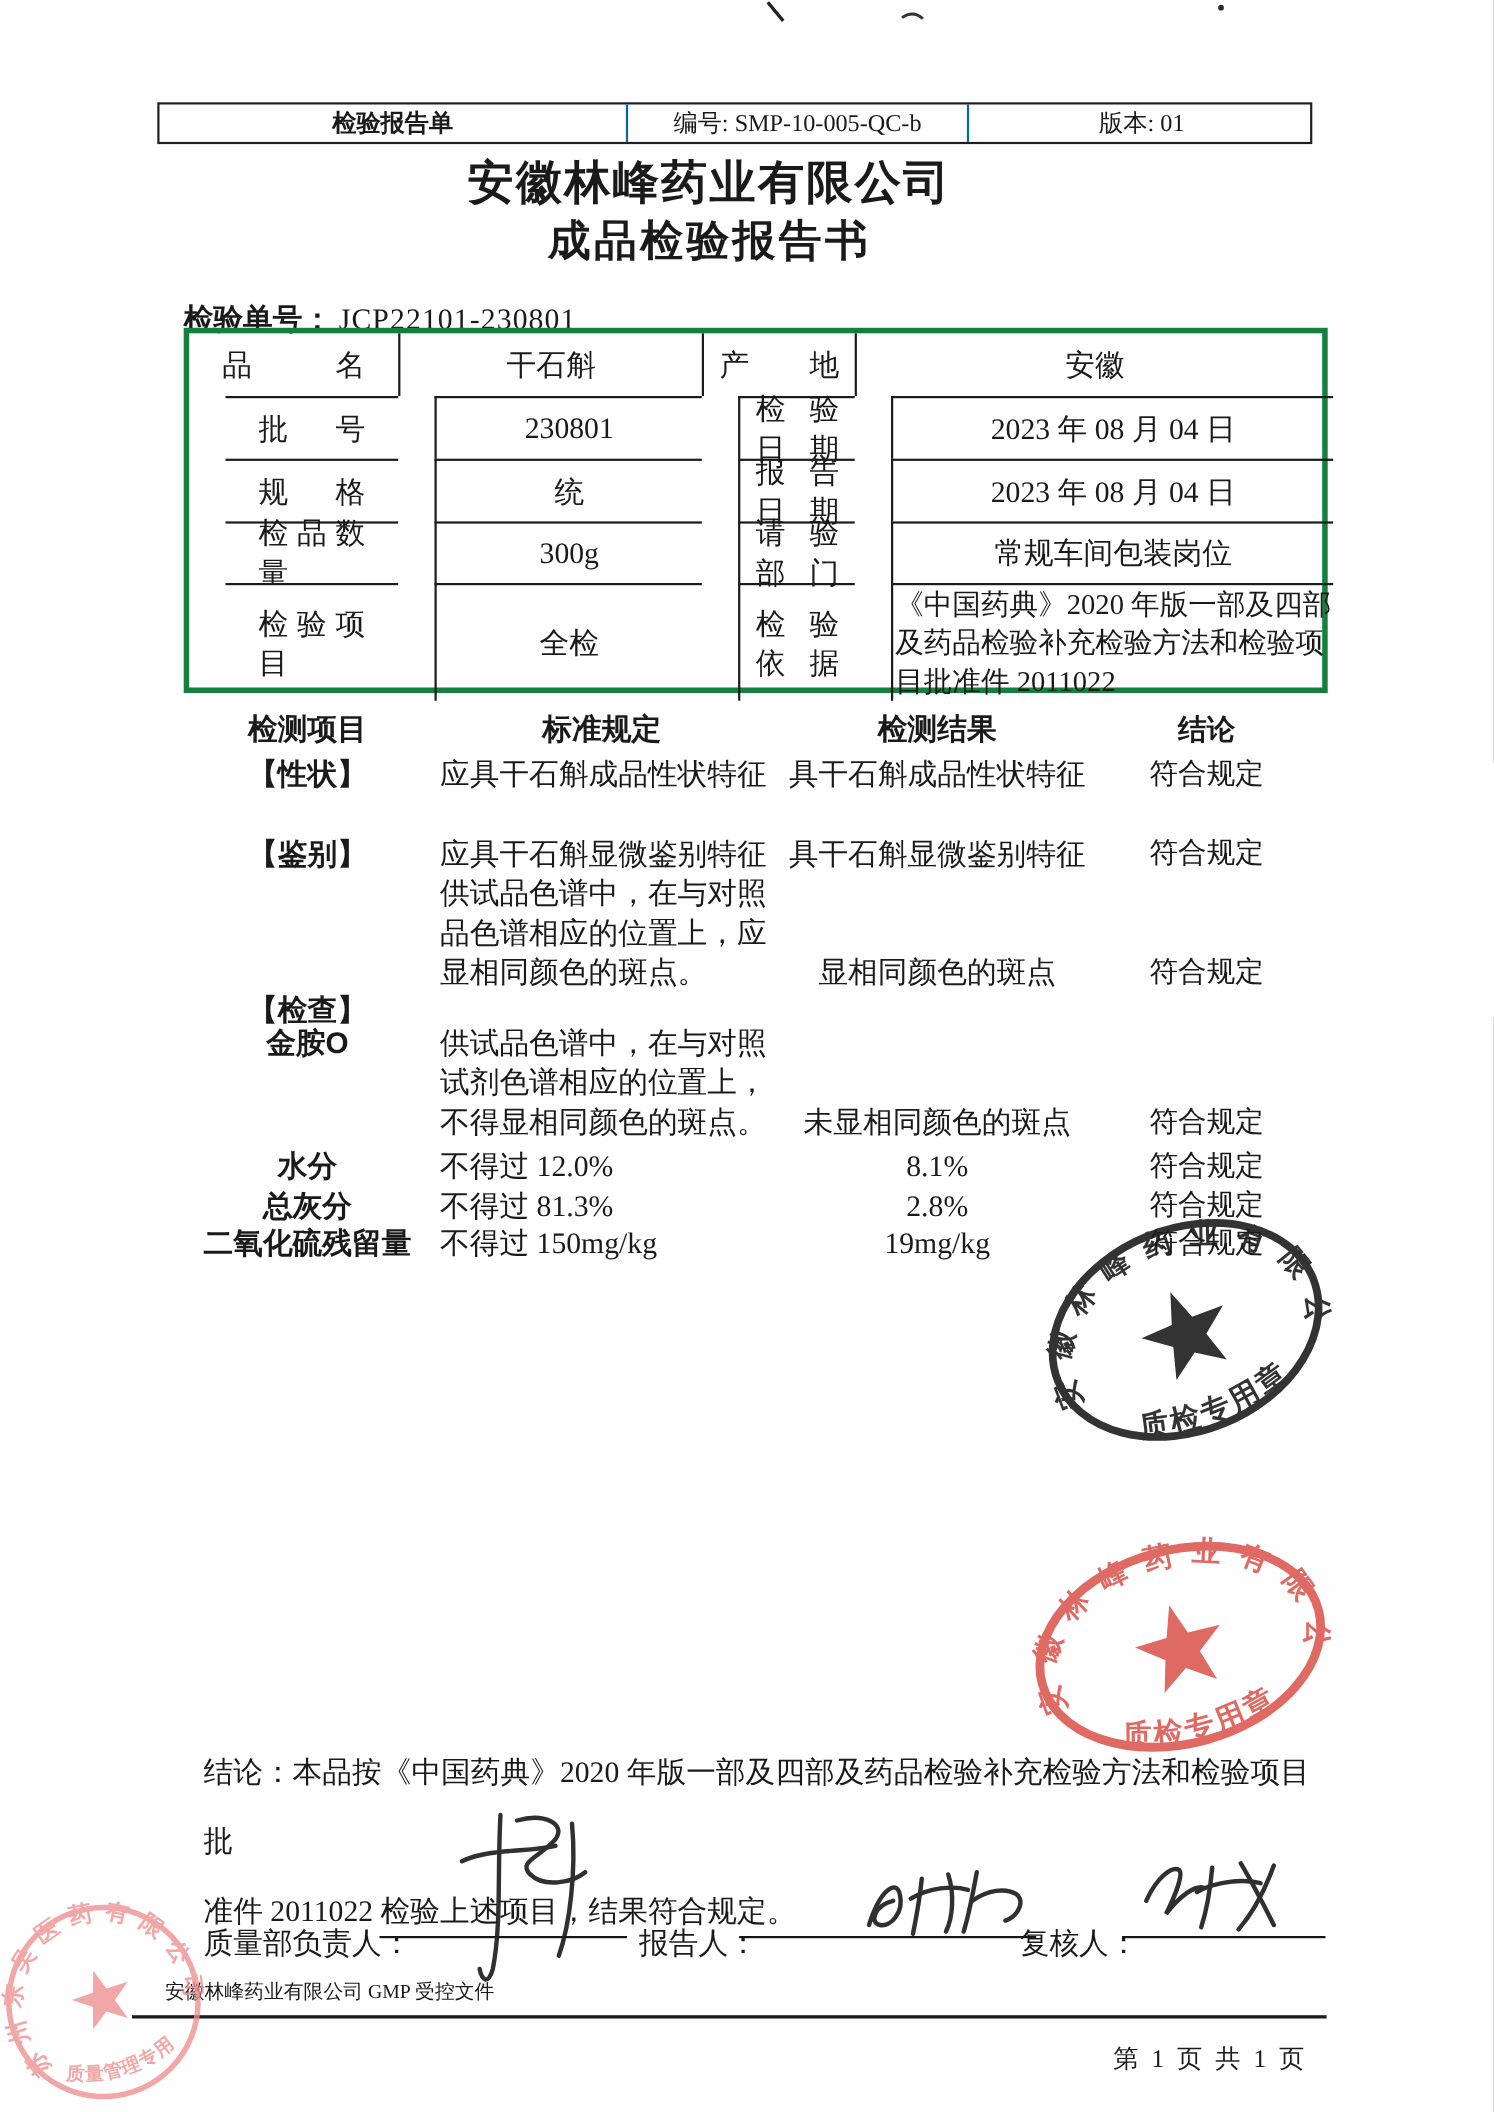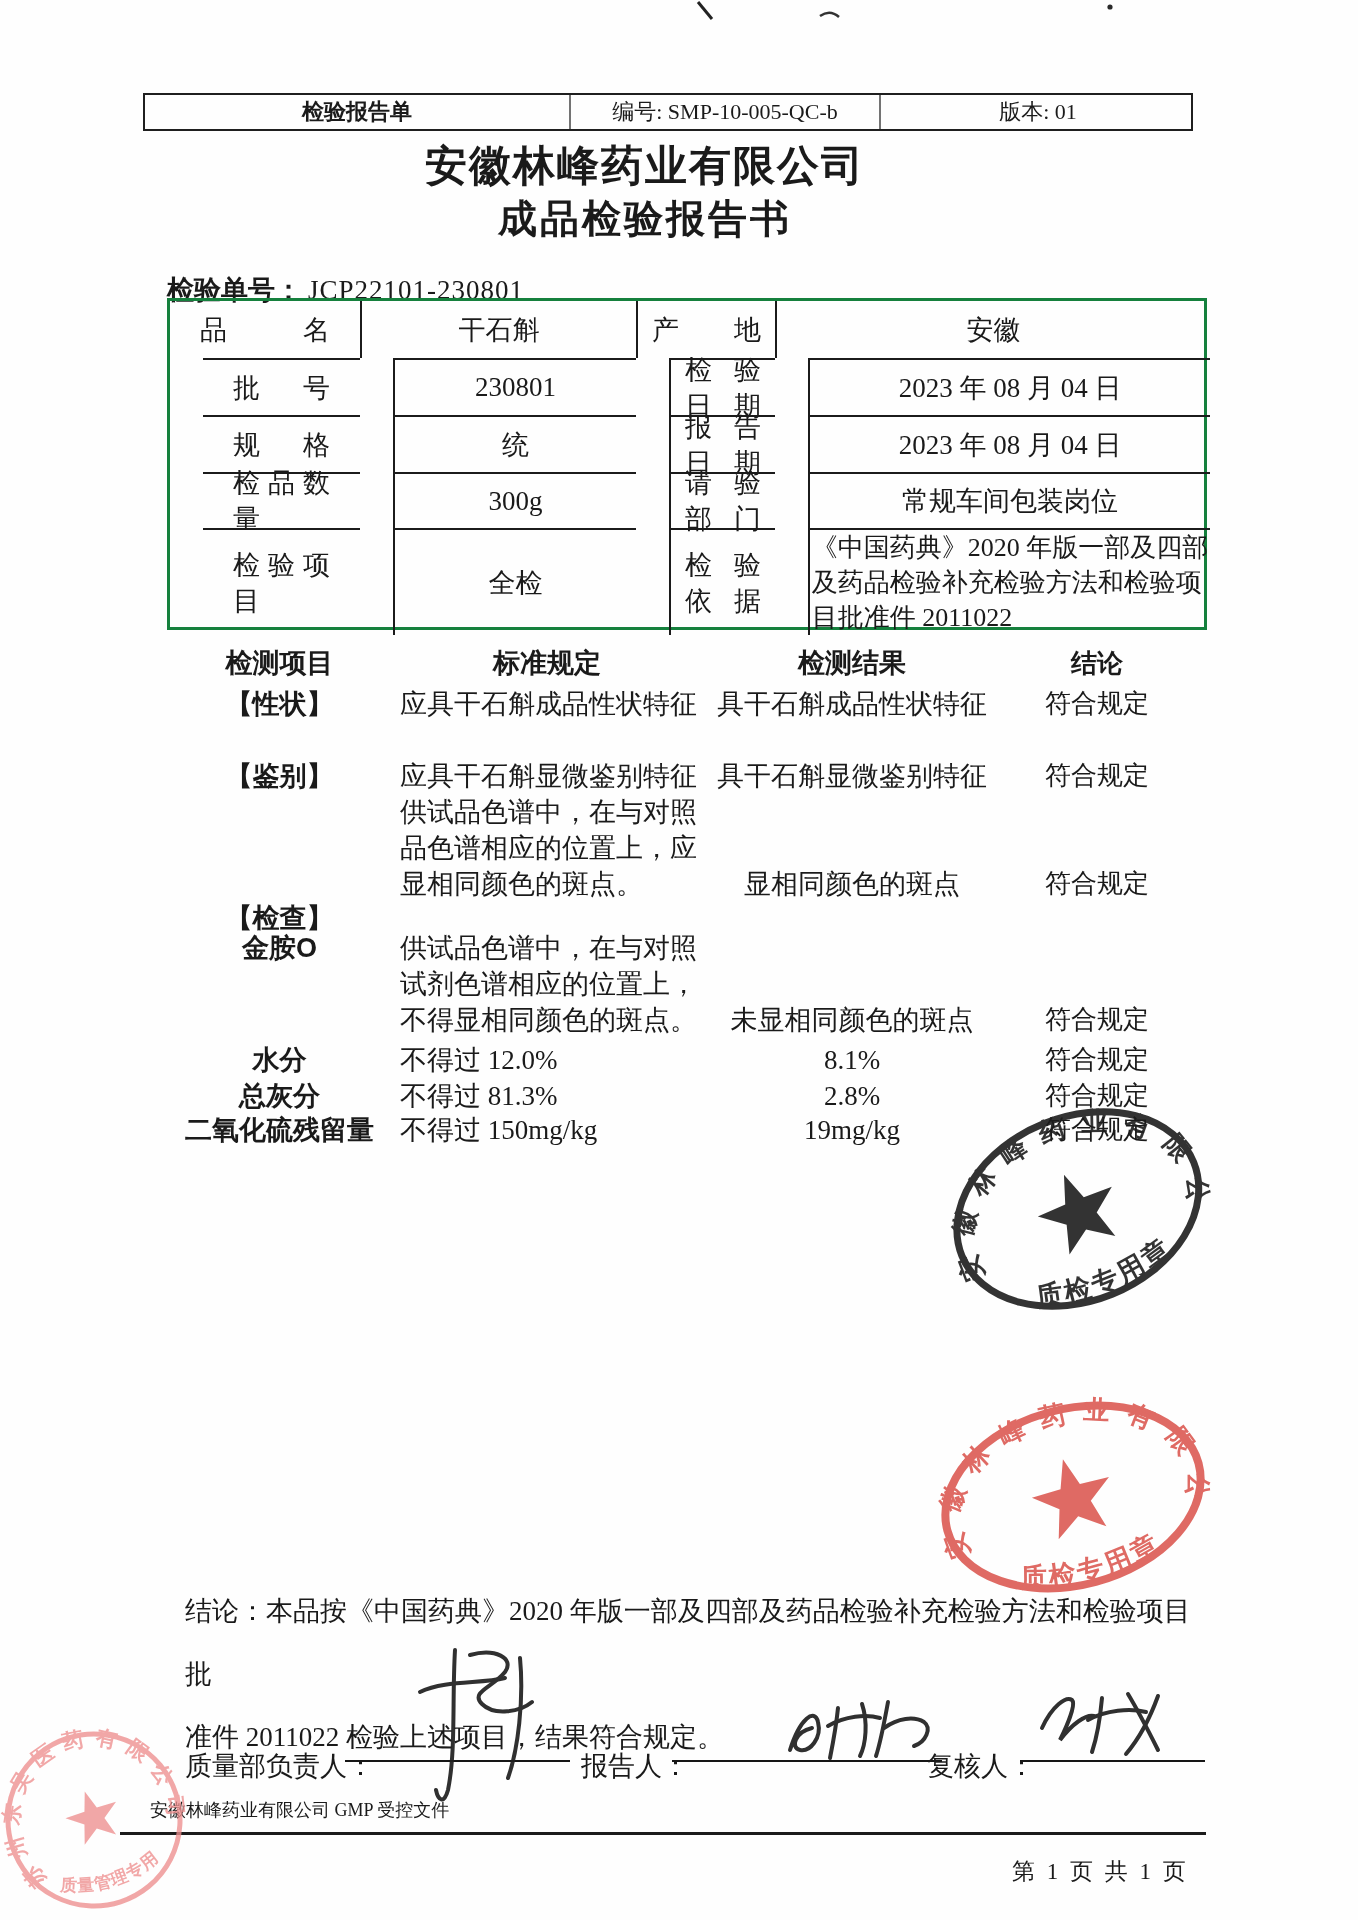--- a/index.html
+++ b/index.html
@@ -9,37 +9,37 @@
     font-family:"Liberation Serif","DejaVu Serif",serif;color:#1a1a1a;
   }
   .abs{position:absolute;}
   
   .hbar{
     left:143px;top:93px;width:1050px;height:38px;
     display:grid;grid-template-columns:424px 310px 316px;
     border:2px solid #1f1f1f;box-sizing:border-box;
   }
   .hbar .hc{display:flex;align-items:center;justify-content:center;font-size:22px;}
-  .hbar .hc + .hc{border-left:2px solid #737373;}
+  .hbar .hc + .hc{border-left:2px solid #0369a1;}
   .hc.b{font-weight:700;font-family:"Liberation Sans","DejaVu Sans",sans-serif;}
   
   .t1{left:0;top:138px;width:1290px;text-align:center;font-weight:700;font-size:42px;
       font-family:"Liberation Sans","DejaVu Sans",sans-serif;letter-spacing:2px;}
   .t2{left:0;top:192px;width:1290px;text-align:center;font-weight:700;font-size:39px;
       font-family:"Liberation Sans","DejaVu Sans",sans-serif;letter-spacing:3px;}
   
   .orderno{left:167px;top:272px;font-size:27px;}
   .orderno .lab{font-weight:700;font-family:"Liberation Sans","DejaVu Sans",sans-serif;}
   .orderno .val{margin-left:6px;letter-spacing:1px;}
   
   .itable{
     left:167px;top:298px;width:1040px;height:332px;
     display:grid;grid-template-columns:190px 276px 139px 435px;
     grid-template-rows:57px 57px 57px 56px auto;
-    border:3px solid #15803d;box-sizing:border-box;
+    border:5px solid #15803d;box-sizing:border-box;
   }
   .ic{display:flex;align-items:center;justify-content:center;font-size:27px;box-sizing:border-box;}
   .ic.bl{border-left:2px solid #1b1b1b;}
   .ic.bt{border-top:2px solid #1b1b1b;margin-left:33px;}
   .ic .just{width:100%;text-align:justify;text-align-last:justify;padding:0 30px;box-sizing:border-box;}
   .ic .just.narrow{padding:0 14px;}
   .ic.multi{font-size:26px;line-height:35px;white-space:pre-line;}
   
   .rr{left:167px;width:1025px;display:grid;grid-template-columns:225px 310px 300px 190px;}
   .rr.bot{align-items:end;}

